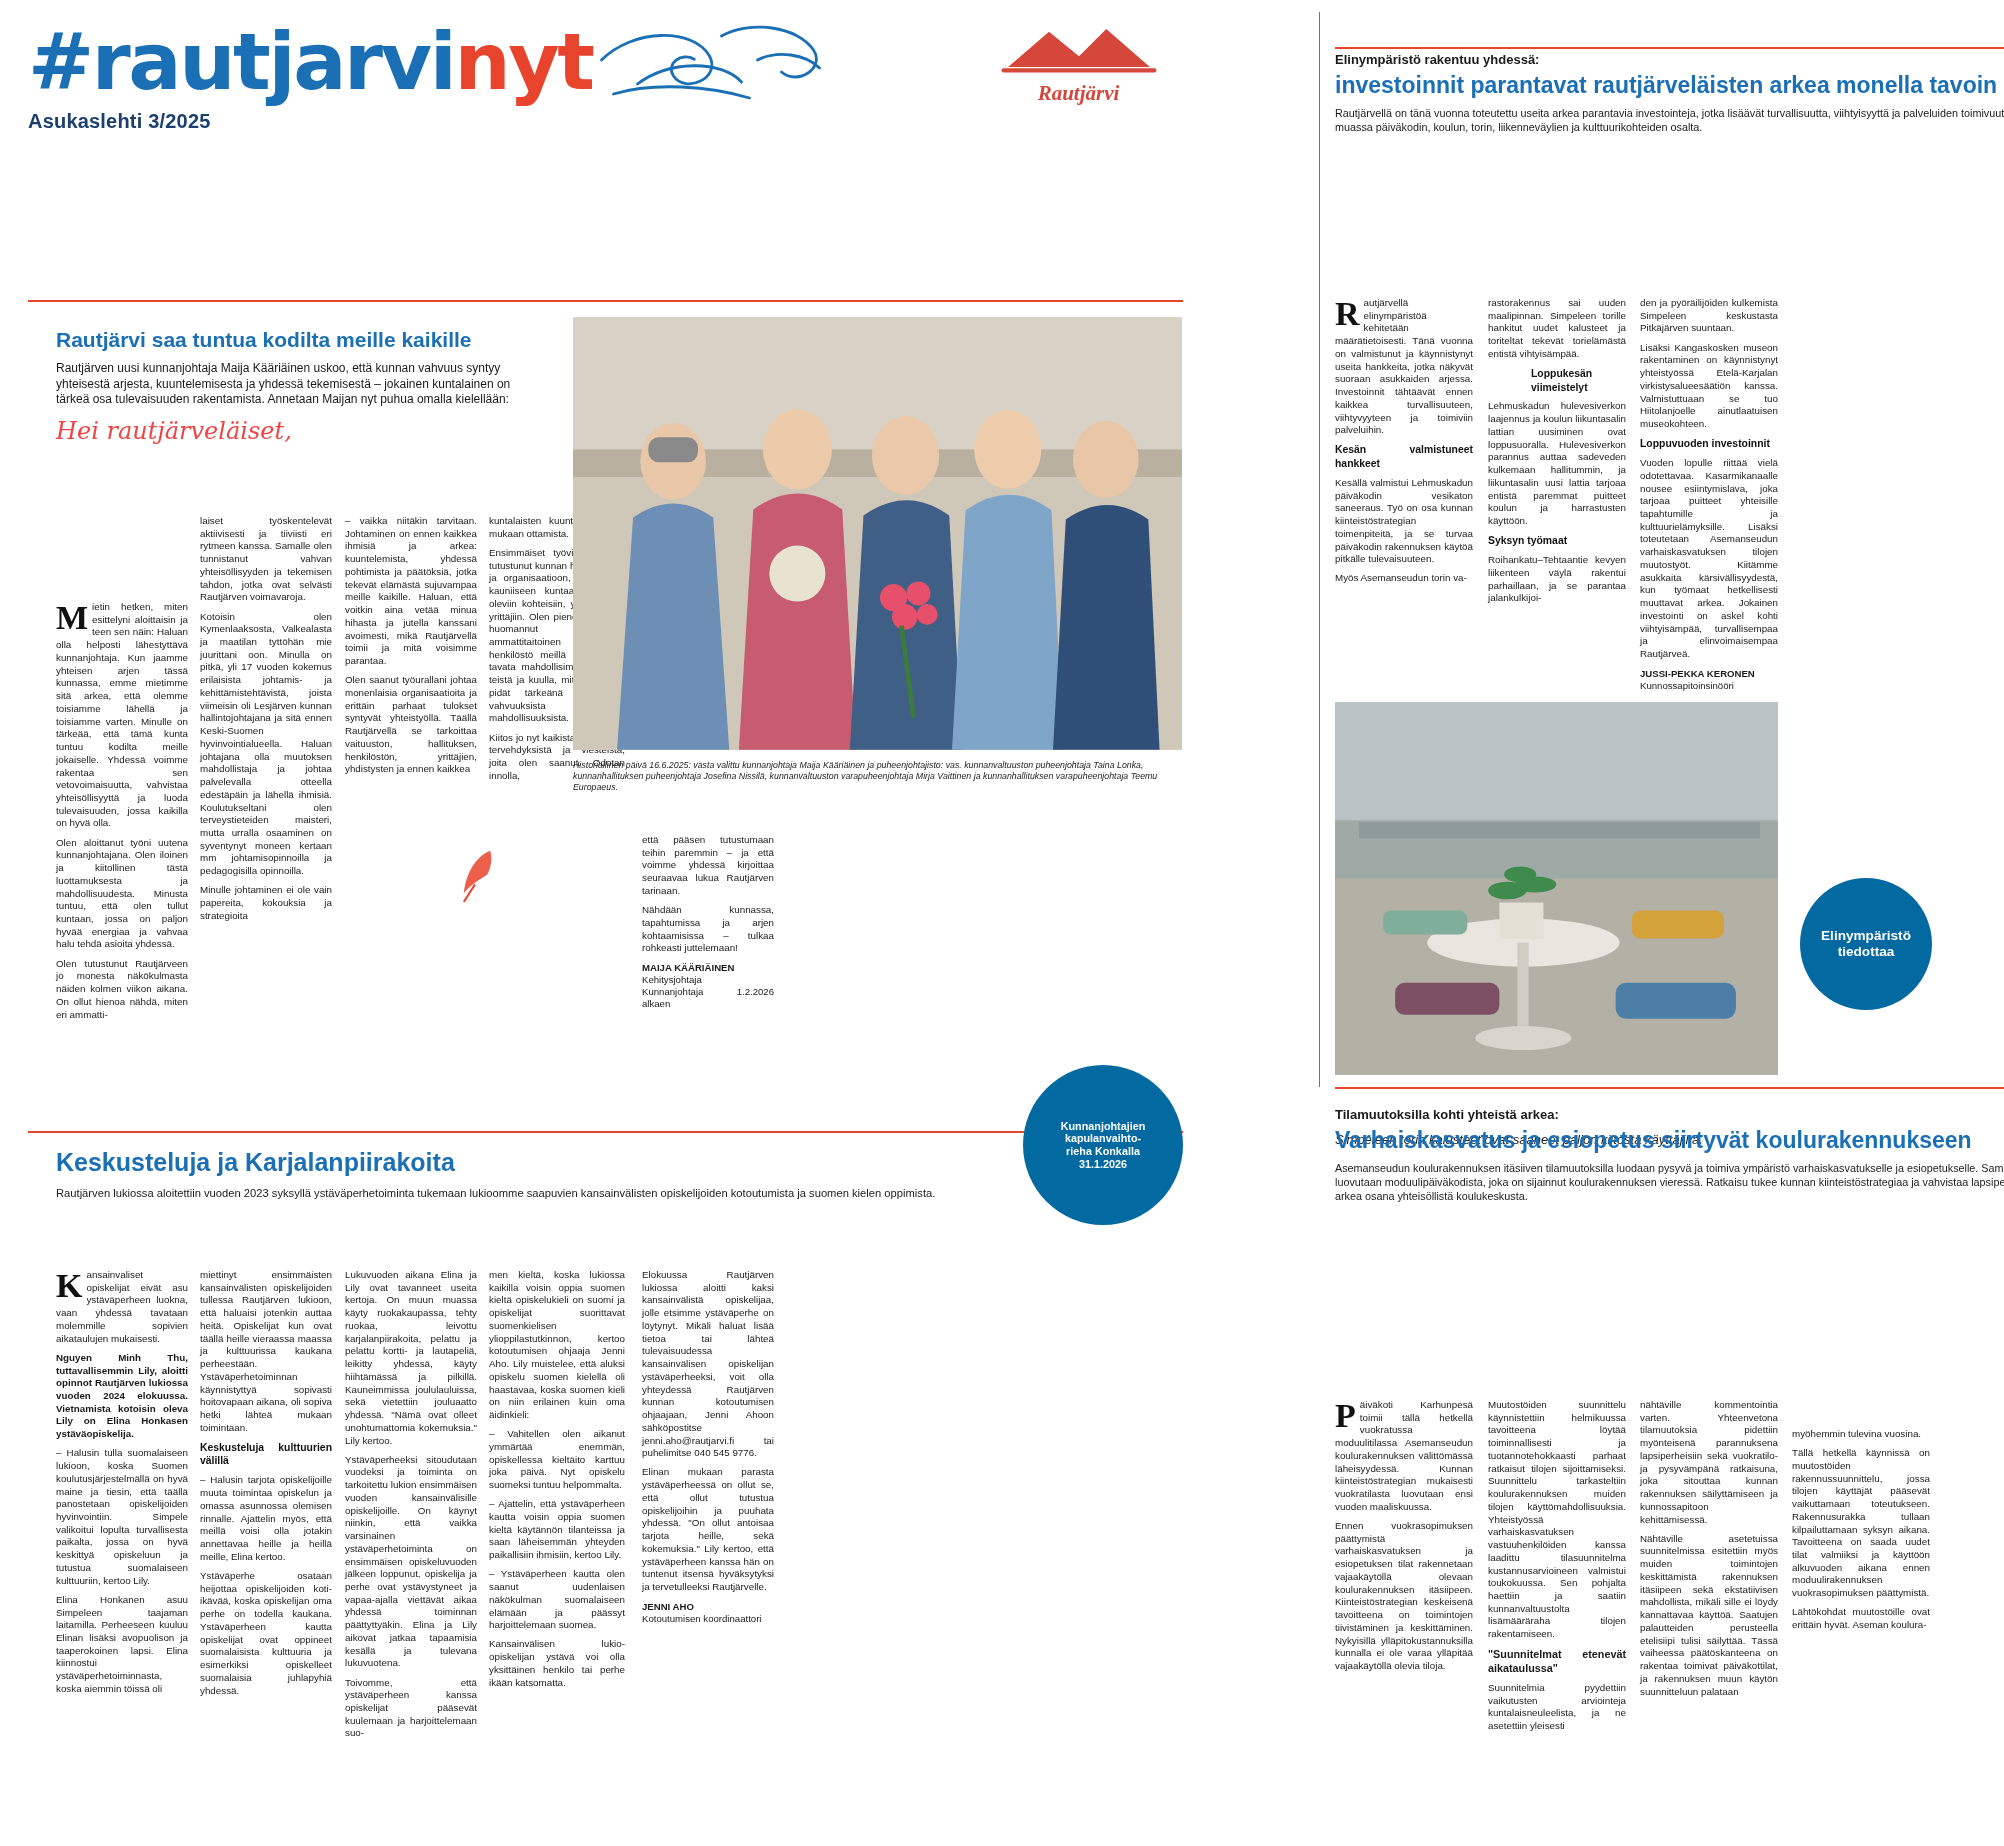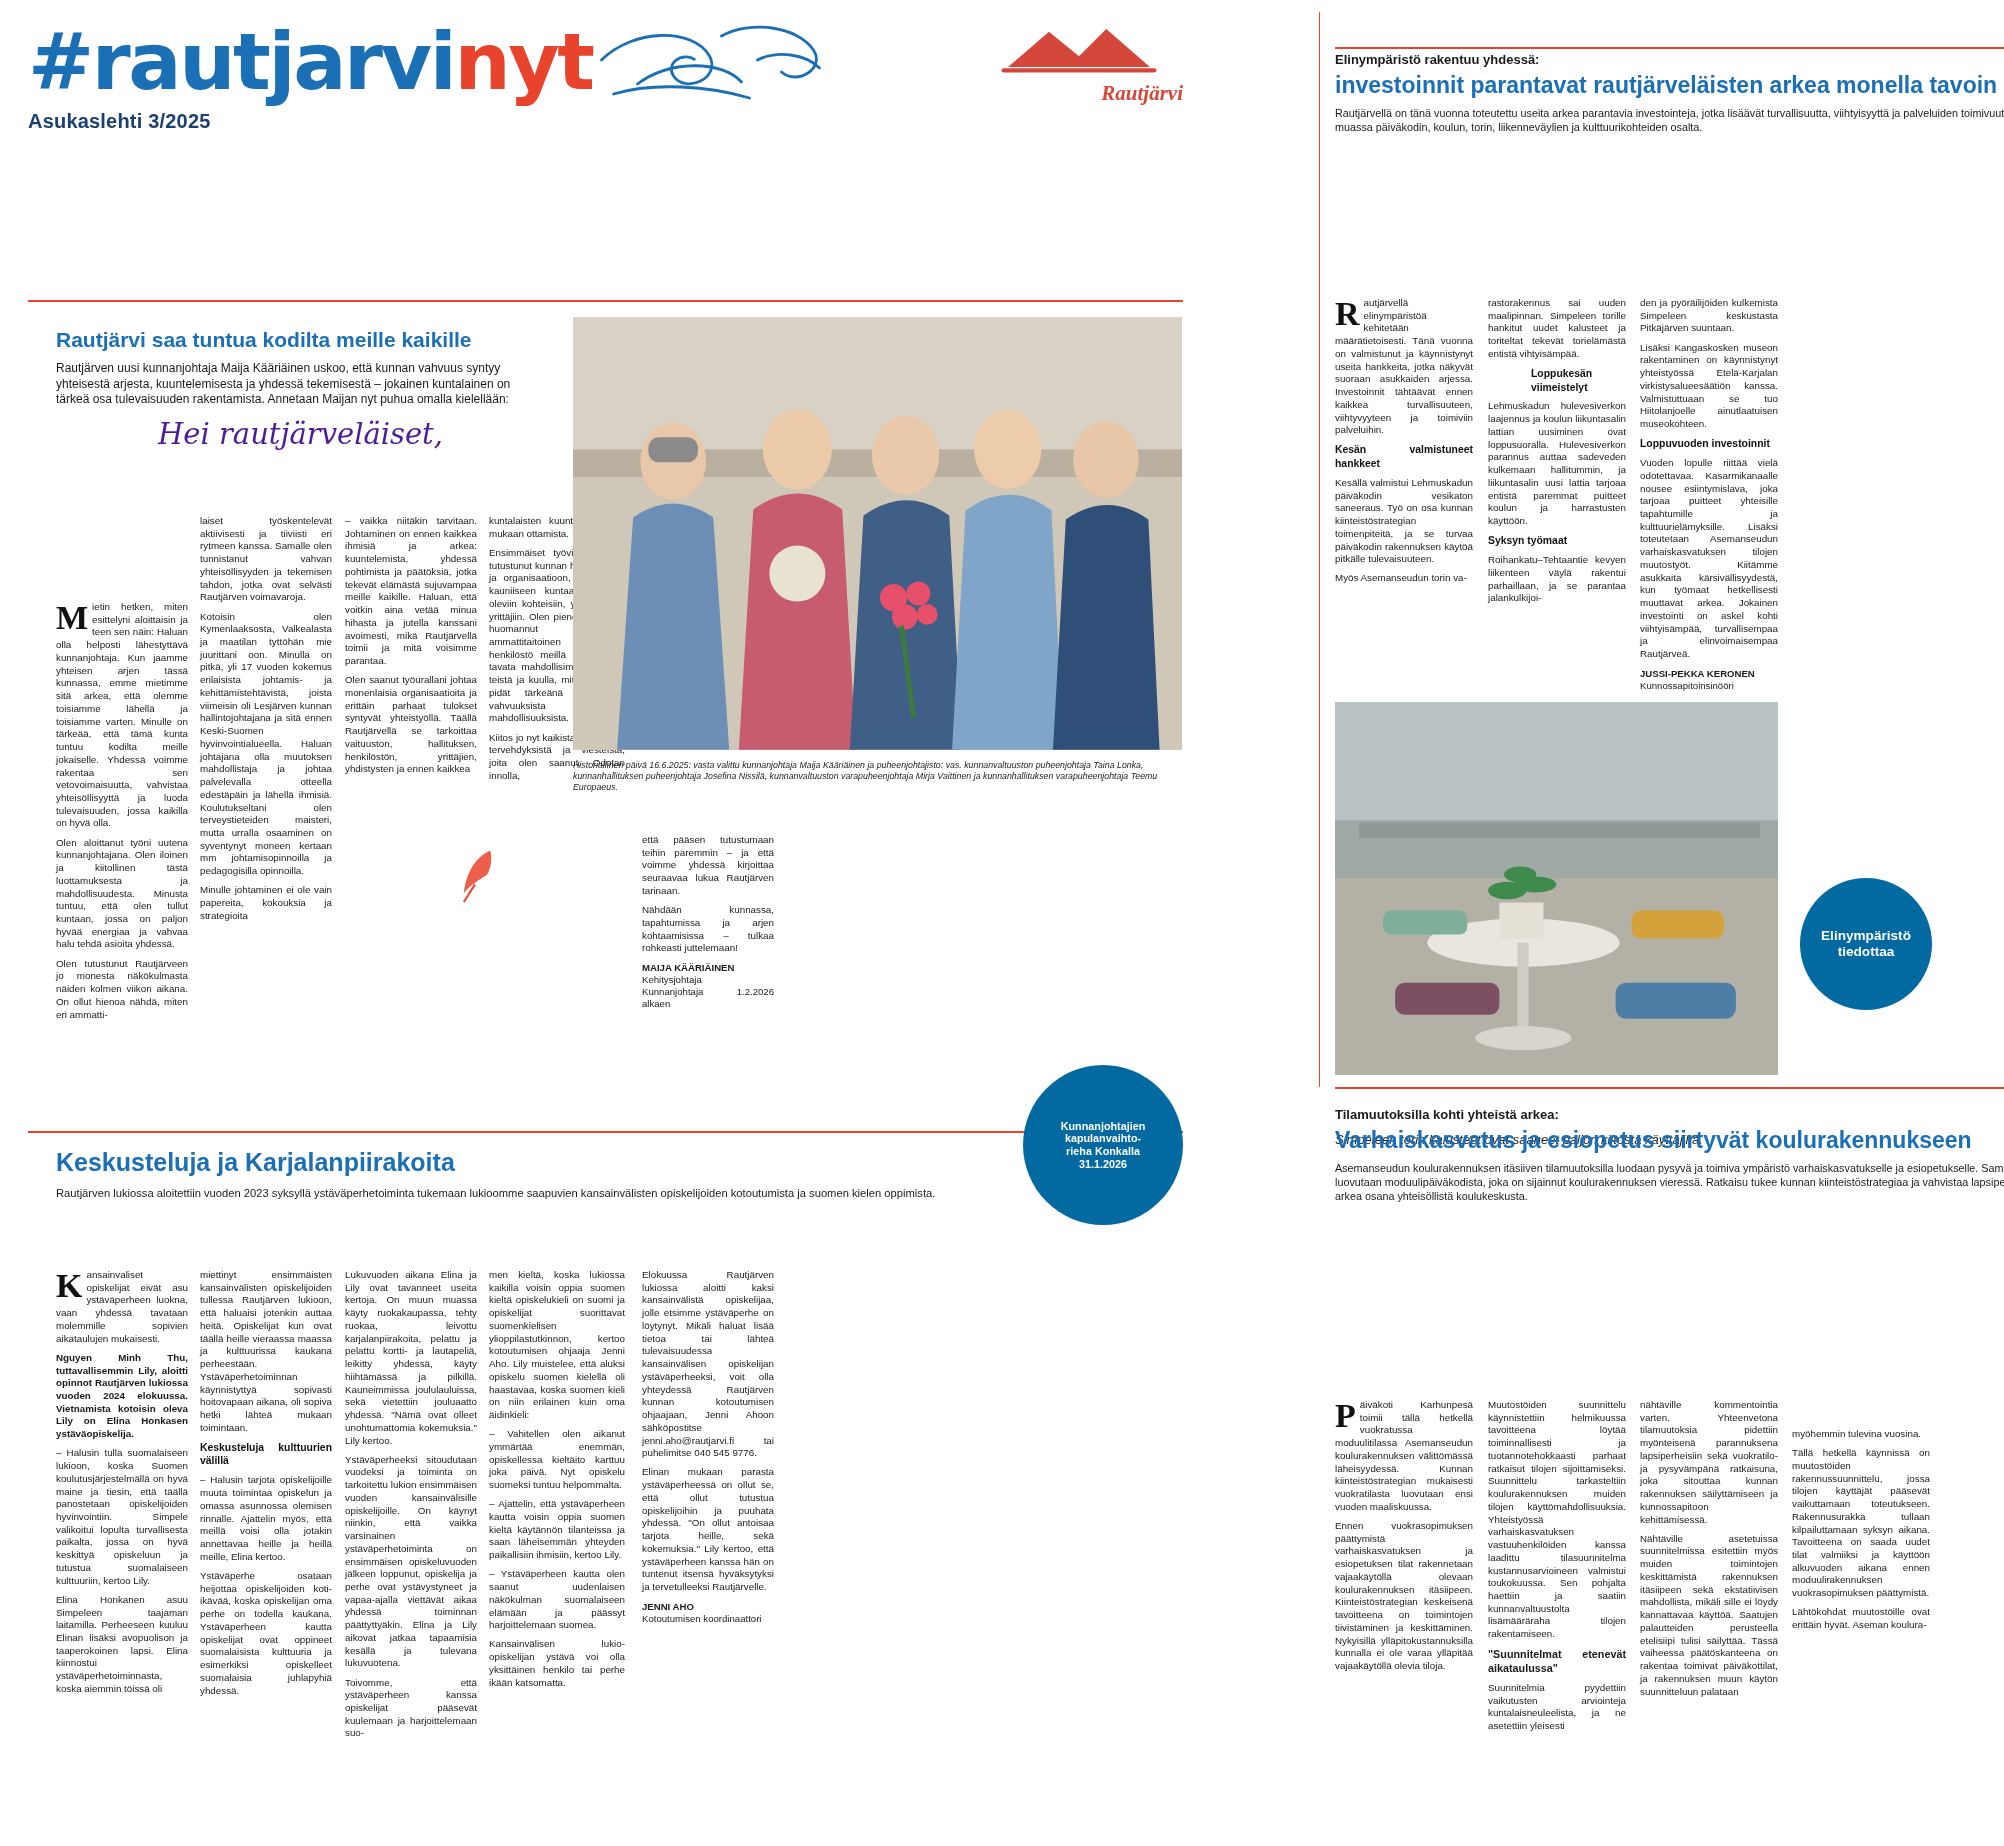--- a/index.html
+++ b/index.html
@@ -41,21 +41,21 @@
   }
   .hashtag .blue { color: #1b6fb5; }
   .hashtag .red { color: #e8432c; }
   .sublabel {
     font-size: 20px; font-weight: bold; color: #1b3f6e; margin-top: 2.4px;
     letter-spacing: 0.2px;
   }
   .swirl { position: absolute; left: 589px; top: 12px; width: 249px; height: 100px; }
 
   .logo-block { position: absolute; left: 974px; top: 18px; width: 209px; height: 88px; text-align: center; }
-  .logo-word { font-size: 21px; color: #d4473a; font-family: "Liberation Serif", serif; font-style: italic; font-weight: bold; margin-top: 2.4px; text-align: right; }
+  .logo-word { font-size: 21px; color: #d4473a; font-family: "Liberation Serif", serif; font-style: italic; font-weight: bold; margin-top: 2.4px; }
 
   
   .hr-red { position: absolute; background: #e8432c; }
   .vr-red { position: absolute; background: #e8432c; width: 1.2px; }
 
   
   h2.art {
     font-size: 21px; line-height: 1.08; color: #1b6fb5; margin: 0 0 9.6px 0;
     font-weight: bold;
   }
@@ -65,23 +65,22 @@
   .lede { font-size: 12px; line-height: 1.28; margin: 0 0 9.6px 0; }
   .subhead { font-size: 10.4px; font-weight: bold; color: #1b6fb5; margin: 5.6px 0 3.2px 0; }
 
   .dropcap::first-letter {
     float: left; font-size: 34px; line-height: 0.78; font-weight: bold;
     padding: 4px 4px 0 0; color: #111;
     font-family: "Liberation Serif", serif;
   }
 
   .script {
-    font-family: "DejaVu Serif", serif; font-style: italic; color: #4c1d95;
-    font-size: 29px;
-    text-align: center;
+    font-family: "DejaVu Serif", serif; font-style: italic; color: #ef4444;
+    font-size: 24px;
   }
 
   .byline { font-size: 9.6px; line-height: 1.25; margin-top: 7.2px; }
   .byline .n { font-weight: bold; }
 
   
   .photo { position: absolute; overflow: hidden; background: #cfd7dd; }
   .badge-circle {
     position: absolute; border-radius: 50%; background: #0369a1; color: #fff;
     display: flex; align-items: center; justify-content: center; text-align: center;

